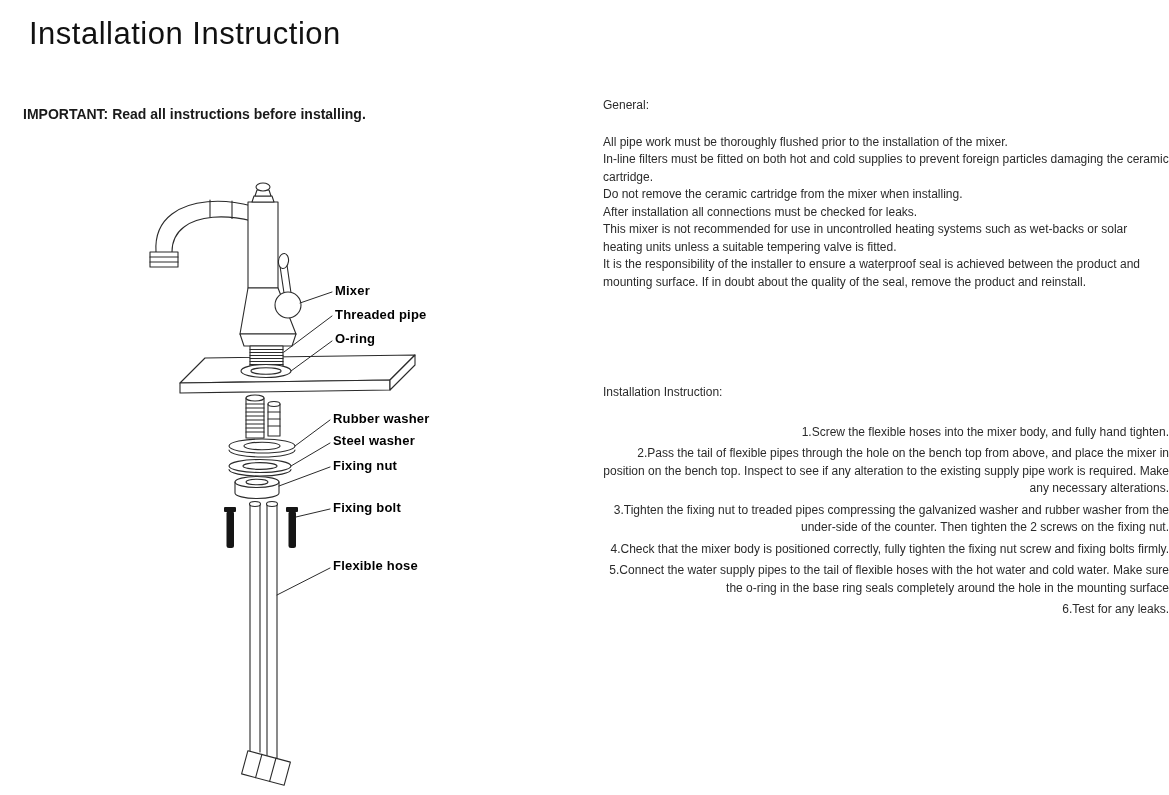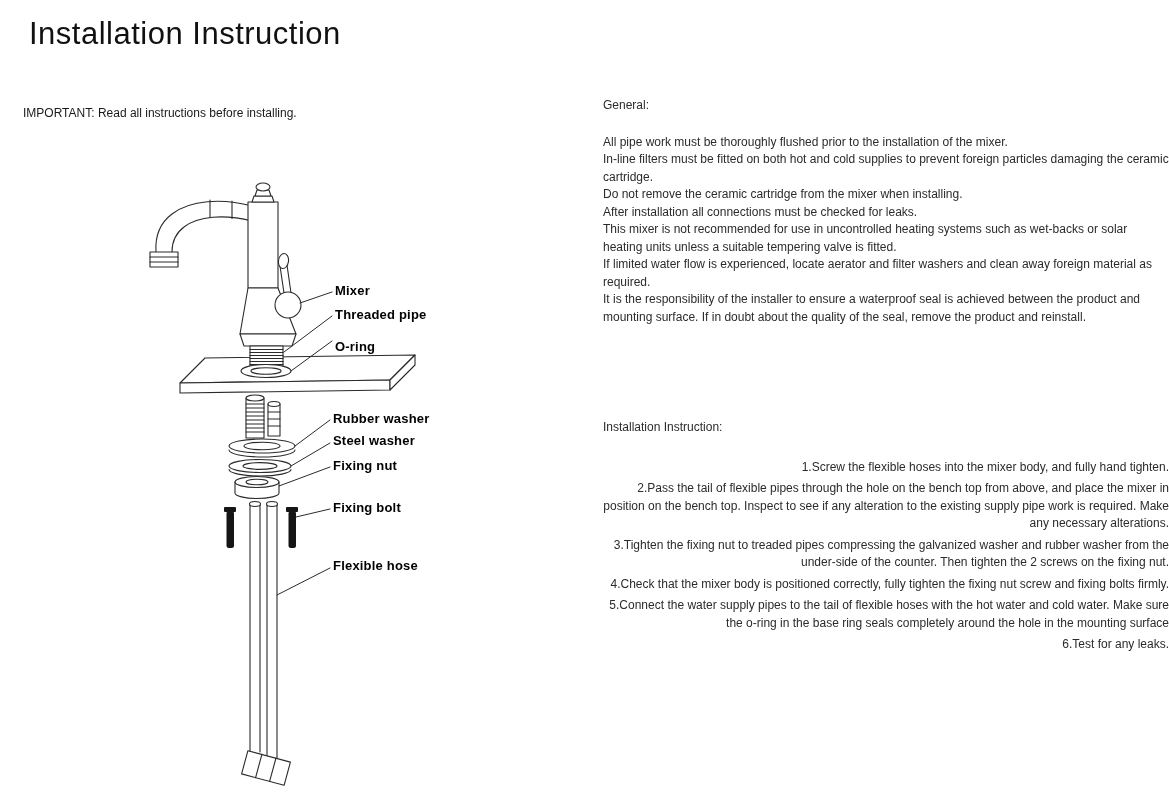--- a/index.html
+++ b/index.html
@@ -11,32 +11,32 @@
     color:#222;
     overflow:hidden;
   }
   .page-title {
     position:absolute; left:29px; top:16px;
     font-size:31px; font-weight:400; color:#111;
     letter-spacing:0.5px; white-space:nowrap;
   }
   .important-note {
     position:absolute; left:23px; top:106px;
-    font-size:12px; color:#1a1a1a; white-space:nowrap;
+    font-size:14px; color:#1a1a1a; white-space:nowrap;font-weight:bold;
   }
   .diagram-svg {
     position:absolute; left:0; top:0; width:580px; height:795px;
   }
   .diagram-label {
     position:absolute; font-size:13px; font-weight:bold; color:#000;
     white-space:nowrap; letter-spacing:0.2px;
   }
   .lbl-mixer        { left:335px; top:283px; }
   .lbl-threaded     { left:335px; top:307px; }
-  .lbl-oring        { left:335px; top:339px; }
+  .lbl-oring        { left:335px; top:331px; }
   .lbl-rubber       { left:333px; top:411px; }
   .lbl-steel        { left:333px; top:433px; }
   .lbl-fixnut       { left:333px; top:458px; }
   .lbl-fixbolt      { left:333px; top:500px; }
   .lbl-hose         { left:333px; top:558px; }
   .right-col {
     position:absolute; left:603px; top:97px; width:566px;
     font-size:12px; line-height:17.5px; color:#2b2b2b;
   }
   .sec-head { margin-bottom:19px; }
@@ -154,21 +154,20 @@
 <div class="diagram-label lbl-fixbolt">Fixing bolt</div>
 <div class="diagram-label lbl-hose">Flexible hose</div>
 
 <div class="right-col">
   <div class="sec-head">General:</div>
   <p>All pipe work must be thoroughly flushed prior to the installation of the mixer.</p>
   <p>In-line filters must be fitted on both hot and cold supplies to prevent foreign particles damaging the ceramic cartridge.</p>
   <p>Do not remove the ceramic cartridge from the mixer when installing.</p>
   <p>After installation all connections must be checked for leaks.</p>
   <p>This mixer is not recommended for use in uncontrolled heating systems such as wet-backs or solar heating units unless a suitable tempering valve is fitted.</p>
-  <p>If limited water flow is experienced, locate aerator and filter washers and clean away foreign material as required.</p>
   <p>It is the responsibility of the installer to ensure a waterproof seal is achieved between the product and mounting surface. If in doubt about the quality of the seal, remove the product and reinstall.</p>
 
   <div class="sec-head install-head">Installation Instruction:</div>
   <p class="step">1.Screw the flexible hoses into the mixer body, and fully hand tighten.</p>
   <p class="step">2.Pass the tail of flexible pipes through the hole on the bench top from above, and place the mixer in position on the bench top. Inspect to see if any alteration to the existing supply pipe work is required. Make any necessary alterations.</p>
   <p class="step">3.Tighten the fixing nut to treaded pipes compressing the galvanized washer and rubber washer from the under-side of the counter. Then tighten the 2 screws on the fixing nut.</p>
   <p class="step">4.Check that the mixer body is positioned correctly, fully tighten the fixing nut screw and fixing bolts firmly.</p>
   <p class="step">5.Connect the water supply pipes to the tail of flexible hoses with the hot water and cold water. Make sure the o-ring in the base ring seals completely around the hole in the mounting surface</p>
   <p class="step">6.Test for any leaks.</p>
 </div>

